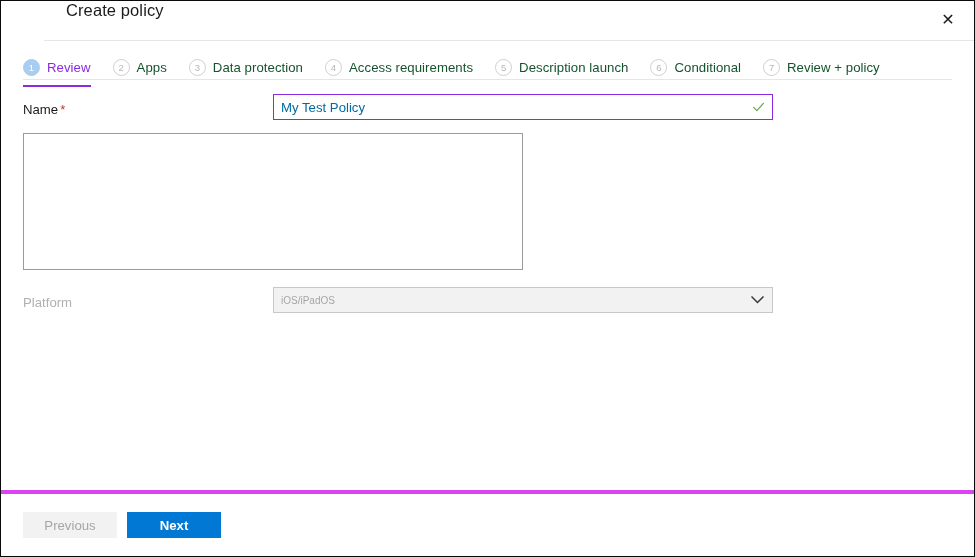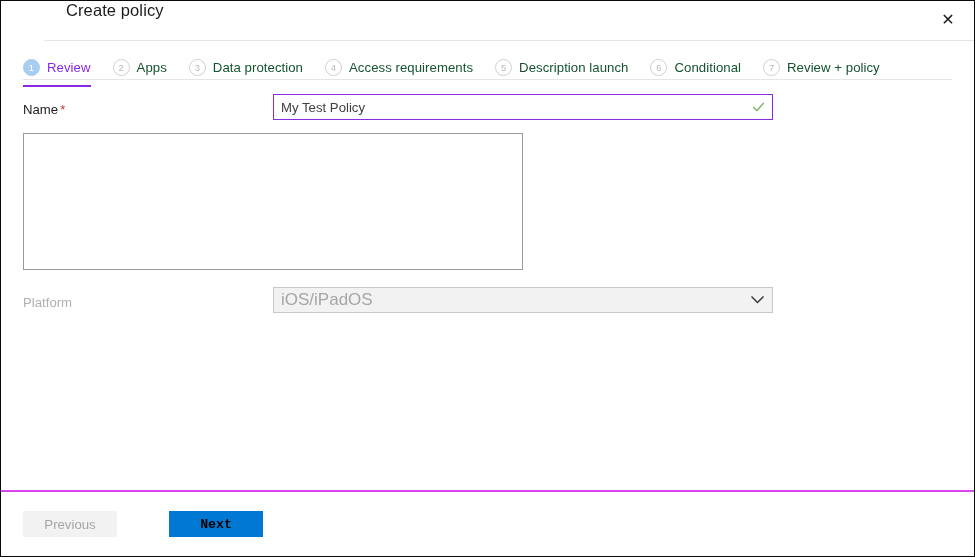--- a/index.html
+++ b/index.html
@@ -152,21 +152,21 @@
   }
   .text-input {
     width: 100%;
     height: 100%;
     box-sizing: border-box;
     border: 1px solid #8a2be2;
     outline: none;
     background: #ffffff;
     font-family: inherit;
     font-size: 13.2px;
-    color: #404040;
+    color: #0369a1;
     padding: 0 26px 0 7px;
   }
   .valid-check {
     position: absolute;
     right: 8px;
     top: 50%;
     transform: translateY(-50%);
     width: 13px;
     height: 13px;
     pointer-events: none;
@@ -193,68 +193,66 @@
   }
   .select-box {
     width: 100%;
     height: 100%;
     box-sizing: border-box;
     border: 1px solid #c8c8c8;
     background: #f2f2f2;
     display: flex;
     align-items: center;
     padding: 0 26px 0 7px;
-    font-size: 17px;
+    font-size: 10px;
     color: #a6a6a6;
     cursor: default;
   }
   .select-chevron {
     position: absolute;
     right: 9px;
     top: 50%;
     transform: translateY(-50%);
     pointer-events: none;
     color: #3a3a3a;
     line-height: 0;
   }
 
   
   .footer {
     position: absolute;
     left: 0;
     right: 0;
     bottom: 0;
     height: 66px;
-    border-top: 2px solid #d946ef;
+    border-top: 4px solid #d946ef;
     box-sizing: border-box;
     display: flex;
     align-items: center;
     padding-left: 22px;
-    gap: 42px;
   }
   .btn {
     height: 26px;
     min-width: 94px;
     font-family: inherit;
     font-size: 13.2px;
     border: none;
     cursor: pointer;
     padding: 0 12px;
   }
   .btn-secondary {
     background: #f2f2f2;
     color: #a6a6a6;
     cursor: default;
     margin-right: 10px;
   }
   .btn-primary {
     background: #0078d4;
-    color: #000000;
+    color: #ffffff;
     font-weight: bold;
-    font-family: Liberation Mono, monospace;
   }
 </style>
 </head>
 <body>
 
 <div id="app">
 
   <div class="titlebar">
     <div class="titlebar-title">Create policy</div>
     <button class="close-btn">

